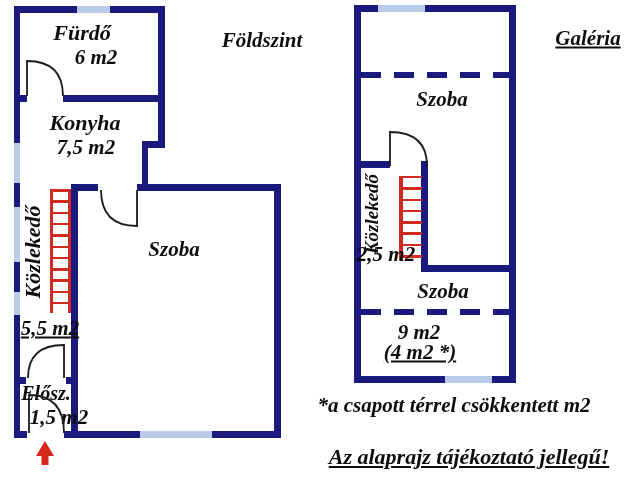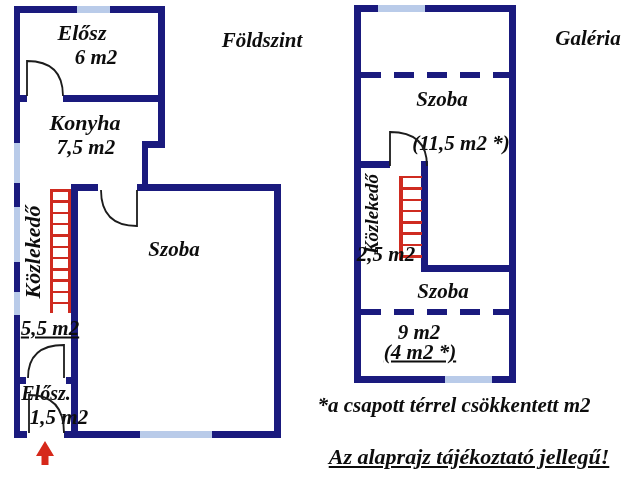--- a/index.html
+++ b/index.html
@@ -62,33 +62,32 @@
   <svg class="overlay" width="640" height="480" viewBox="0 0 640 480">
     <path d="M 27 96 L 27 61 Q 63 61 63 96" fill="none" stroke="#1c1c1c" stroke-width="1.8"></path>
     <path d="M 137 190 L 137 226 Q 101 226 101 190" fill="none" stroke="#1c1c1c" stroke-width="1.8"></path>
     <path d="M 64 378 L 64 345 Q 28 345 28 378" fill="none" stroke="#1c1c1c" stroke-width="1.8"></path>
     <path d="M 29 433 L 29 395 Q 64 395 64 433" fill="none" stroke="#1c1c1c" stroke-width="1.8"></path>
     <path d="M 390 166 L 390 132 Q 427 132 427 166" fill="none" stroke="#1c1c1c" stroke-width="1.8"></path>
     <path d="M 45 441 L 54 456 L 48.5 456 L 48.5 465 L 41.5 465 L 41.5 456 L 36 456 Z" fill="#d6281a"></path>
   </svg>
 
   <div class="label f21" style="left:262px;top:40px;">Földszint</div>
-  <div class="label f22" style="left:82px;top:33px;">Elősz</div>
+  <div class="label f22" style="left:82px;top:33px;">Fürdő</div>
   <div class="label f21" style="left:96px;top:57px;">6 m2</div>
   <div class="label f22" style="left:85px;top:123px;">Konyha</div>
   <div class="label f21" style="left:86px;top:147px;">7,5 m2</div>
   <div class="label vlabel f22" style="left:33px;top:252px;">Közlekedő</div>
   <div class="label f21" style="left:50px;top:328px;text-decoration:underline;">5,5 m2</div>
   <div class="label f21" style="left:174px;top:249px;">Szoba</div>
   <div class="label f20" style="left:46px;top:393px;">Elősz.</div>
   <div class="label f21" style="left:59px;top:417px;">1,5 m2</div>
 
-  <div class="label f21" style="left:588px;top:38px;">Galéria</div>
+  <div class="label f21" style="left:588px;top:38px;text-decoration:underline;">Galéria</div>
   <div class="label f21" style="left:442px;top:99px;">Szoba</div>
-  <div class="label f21" style="left:461px;top:143px;">(11,5 m2 *)</div>
   <div class="label vlabel f19" style="left:371px;top:214px;">Közlekedő</div>
   <div class="label f21" style="left:386px;top:254px;text-align:right;">2,5 m2</div>
   <div class="label f21" style="left:443px;top:291px;">Szoba</div>
   <div class="label f21" style="left:419px;top:332px;">9 m2</div>
   <div class="label f21" style="left:420px;top:352px;text-decoration:underline;">(4 m2 *)</div>
 
   <div class="label f21" style="left:454px;top:405px;">*a csapott térrel csökkentett m2</div>
   <div class="label f22" style="left:469px;top:457px;text-decoration:underline;">Az alaprajz tájékoztató jellegű!</div>
 
 </div>

